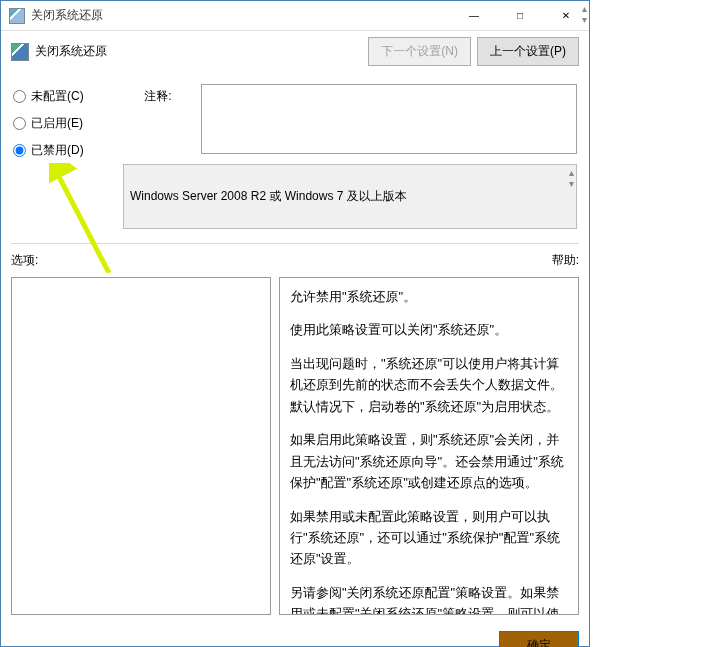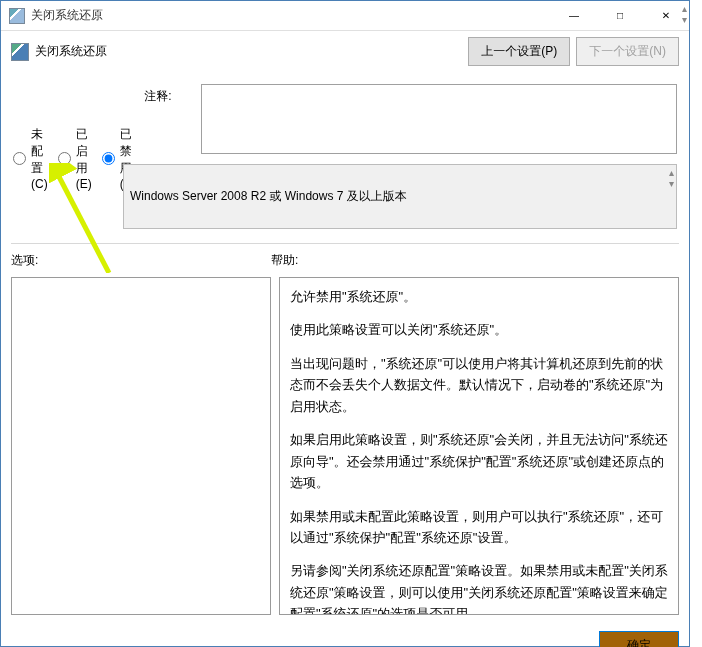--- a/index.html
+++ b/index.html
@@ -7,21 +7,21 @@
       font-family: "Microsoft YaHei", "Segoe UI", Tahoma, sans-serif;
       font-size: 12px;
       background: #fff;
       width: 702px;
       height: 647px;
       overflow: hidden;
       position: relative;
     }
     .window {
       border: 1px solid #4a7fb5;
-      width: 690px;
+      width: 590px;
       height: 647px;
       background: #fff;
       position: relative;
     }
     .titlebar {
       height: 30px;
       display: flex;
       align-items: center;
       padding: 0 0 0 8px;
       background: #fff;
@@ -65,25 +65,24 @@
     }
     .btn:disabled { color: #a0a0a0; background: #efefef; cursor: default; }
     .config-area {
       display: flex;
       padding: 10px 12px 6px 12px;
       gap: 10px;
     }
     .radios {
       width: 100px;
       display: flex;
-      flex-direction: row;
+      flex-direction: column;
       gap: 10px;
       padding-top: 4px;
       position: relative;
-      justify-content: space-between;
     }
     .radio-row { display: flex; align-items: center; gap: 5px; }
     .radio-row input { margin: 0; }
     .fields {
       flex: 1;
       display: flex;
       flex-direction: column;
       gap: 10px;
     }
     .field-row { display: flex; gap: 8px; }
@@ -111,20 +110,21 @@
       color: #888; font-size: 10px;
       display: flex; flex-direction: column;
     }
     hr.sep {
       margin: 8px 10px 4px 10px;
       border: none; border-top: 1px solid #d8d8d8;
     }
     .panels-header {
       display: flex;
       padding: 4px 10px 2px 10px;
+      justify-content: space-between;
     }
     .panels-header .lh { width: 260px; }
     .panels {
       display: flex;
       padding: 6px 10px 8px 10px;
       gap: 8px;
       height: 352px;
     }
     .options-box {
       width: 260px;
@@ -172,22 +172,22 @@
       <div class="win-btn">—</div>
       <div class="win-btn">□</div>
       <div class="win-btn close">✕</div>
     </div>
   </div>
 
   <div class="subheader">
     <div class="subheader-icon"></div>
     <div class="subheader-title">关闭系统还原</div>
     <div class="nav-btns">
+      <button class="btn" disabled="">下一个设置(N)</button>
       <button class="btn">上一个设置(P)</button>
-      <button class="btn" disabled="">下一个设置(N)</button>
     </div>
   </div>
 
   <div class="config-area">
     <div class="radios">
       <label class="radio-row">
         <input type="radio" name="st" style="">
         <span>未配置(C)</span>
       </label>
       <label class="radio-row">

